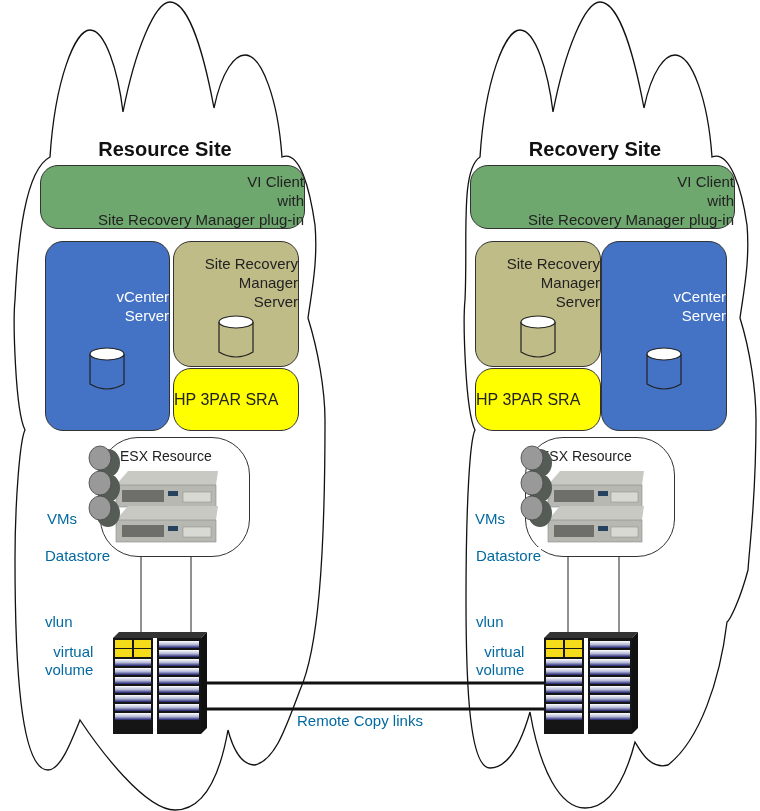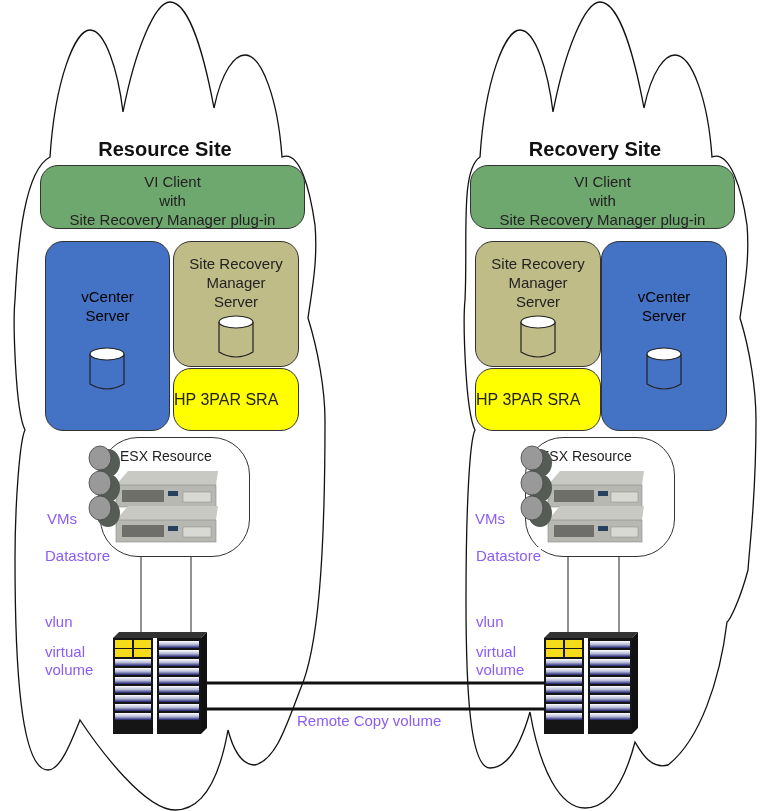--- a/index.html
+++ b/index.html
@@ -4,25 +4,25 @@
 <style>
   html, body { margin: 0; padding: 0; background: #ffffff; }
   body { width: 760px; height: 811px; position: relative; overflow: hidden;
          font-family: "Liberation Sans", sans-serif; color: #222; }
   svg.bg { position: absolute; left: 0; top: 0; }
   .abs { position: absolute; }
   .title { font-weight: bold; font-size: 20px; color: #111; text-align: center; }
   .box { position: absolute; border: 1.2px solid #333; border-radius: 18px; box-sizing: border-box;
          text-align: center; font-size: 15px; color: #222; line-height: 19px; }
   .green { background: #6fa86f; }
-  .blue { background: #4472c4; color: #000000; }
+  .blue { background: #4472c4; color: #ffffff; }
   .khaki { background: #bfbc88; }
   .yellow { background: #ffff00; display:flex; align-items:center; font-size: 16px;}
-  .line { display: block; }
-  .label { position: absolute; font-size: 15px; color: #8b5cf6; }
+  .line { display: block; text-align: right; }
+  .label { position: absolute; font-size: 15px; color: #0369a1; }
   .db { position: absolute; width: 36px; height: 44px; }
   .esx { position: absolute; border: 1px solid #333; border-radius: 38px; background: #fff; box-sizing: border-box; }
   .esx-title { position: absolute; font-size: 14px; color: #222; }
 </style>
 </head>
 <body>
 
 <svg class="bg" width="760" height="811" viewBox="0 0 760 811">
 
   <path d="M 50 157
@@ -282,13 +282,13 @@
     <rect x="46" y="29" width="40" height="7" fill="url(#drv)"></rect>
     <rect x="46" y="38" width="40" height="7" fill="url(#drv)"></rect>
     <rect x="46" y="47" width="40" height="7" fill="url(#drv)"></rect>
     <rect x="46" y="56" width="40" height="7" fill="url(#drv)"></rect>
     <rect x="46" y="65" width="40" height="7" fill="url(#drv)"></rect>
     <rect x="46" y="74" width="40" height="7" fill="url(#drv)"></rect>
     <rect x="46" y="83" width="40" height="7" fill="url(#drv)"></rect>
   </g>
 </svg>
 
-<div class="label" style="left:297px; top:712px;">Remote Copy volume</div>
+<div class="label" style="left:297px; top:712px;">Remote Copy links</div>
 
 </body></html>

